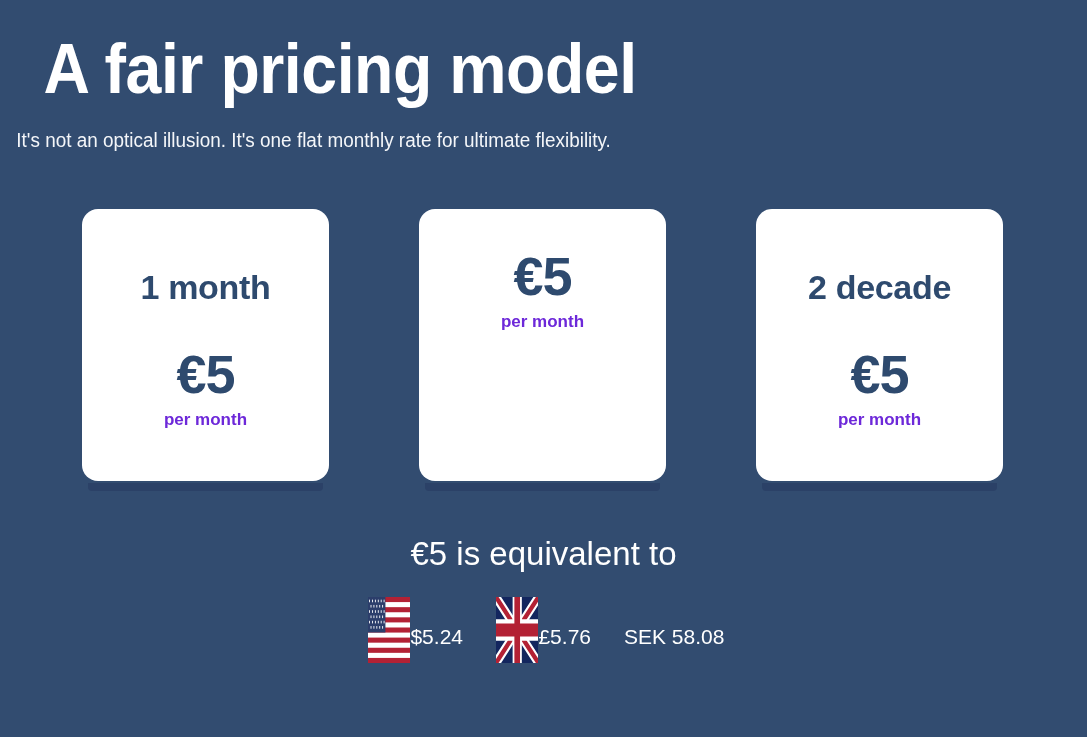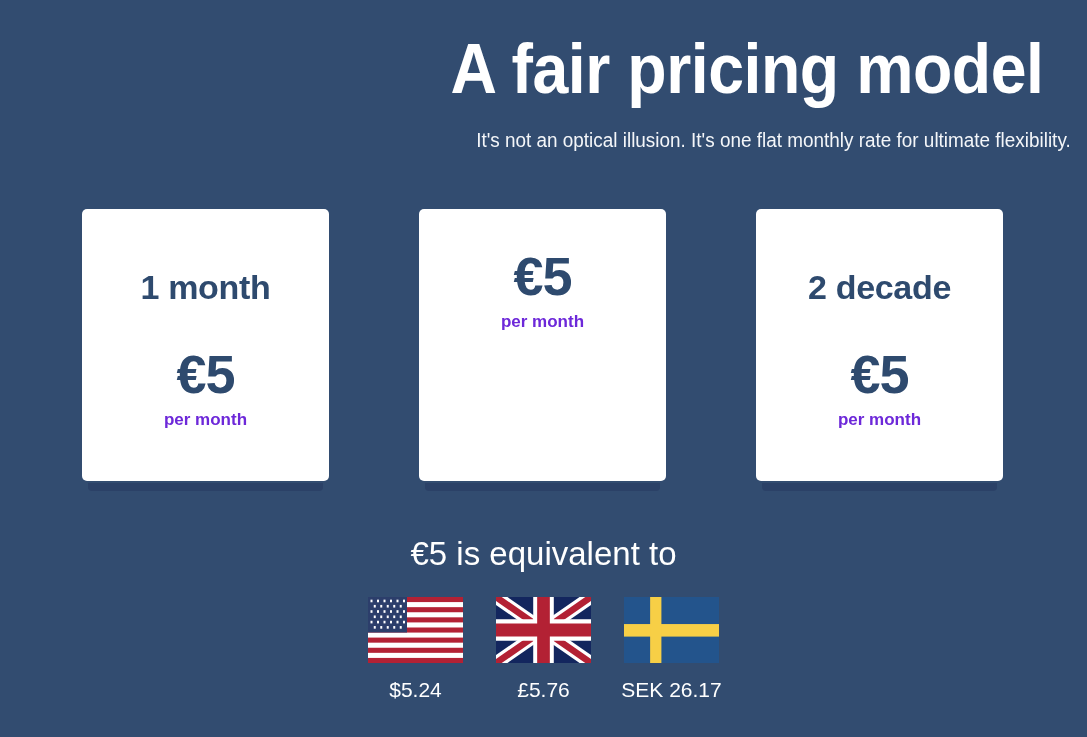--- a/index.html
+++ b/index.html
@@ -17,21 +17,21 @@
   .page {
     position: relative;
     width: 1087px;
     height: 737px;
     box-sizing: border-box;
   }
 
   
   .header {
     padding-top: 26px;
-    text-align: right;
+    text-align: left;
   }
   .page-title {
     margin: 0;
     font-family: "Liberation Sans Narrow", "Liberation Sans", sans-serif;
     font-size: 70px;
     line-height: 86px;
     font-weight: 700;
     color: #ffffff;
     letter-spacing: -0.5px;
     transform: scaleX(0.92);
@@ -66,21 +66,21 @@
     top: 274px;
     height: 8px;
     background: #2b4167;
     border-radius: 0 0 4px 4px;
   }
   .card {
     position: relative;
     width: 247px;
     height: 272px;
     background: #ffffff;
-    border-radius: 5px;
+    border-radius: 16px;
     box-sizing: border-box;
     display: flex;
     flex-direction: column;
     align-items: center;
     z-index: 1;
   }
   .card-title {
     margin: 0;
     padding-top: 58px;
     font-family: "Liberation Sans", sans-serif;
@@ -128,21 +128,21 @@
   }
   .currency-row {
     margin-top: 27px;
     display: flex;
     justify-content: center;
     gap: 33px;
   }
   .currency-item {
     width: 95px;
     display: flex;
-    flex-direction: column;
+    flex-direction: row;
     align-items: center;
     justify-content: space-between;
   }
   .flag {
     width: 95px;
     height: 66px;
     display: block;
   }
   .currency-amount {
     margin-top: 14px;
@@ -277,19 +277,19 @@
         </svg>
         <div class="currency-amount">£5.76</div>
       </div>
 
       <div class="currency-item">
         <svg class="flag" viewBox="0 0 160 100" preserveAspectRatio="none">
           <rect width="160" height="100" fill="#23548c"></rect>
           <rect x="0" y="41" width="160" height="19" fill="#f7cf46"></rect>
           <rect x="44" y="0" width="19" height="100" fill="#f7cf46"></rect>
         </svg>
-        <div class="currency-amount">SEK 26.17</div>
+        <div class="currency-amount">SEK 58.08</div>
       </div>
 
     </div>
   </div>
 
 </div>
 
 </body></html>

